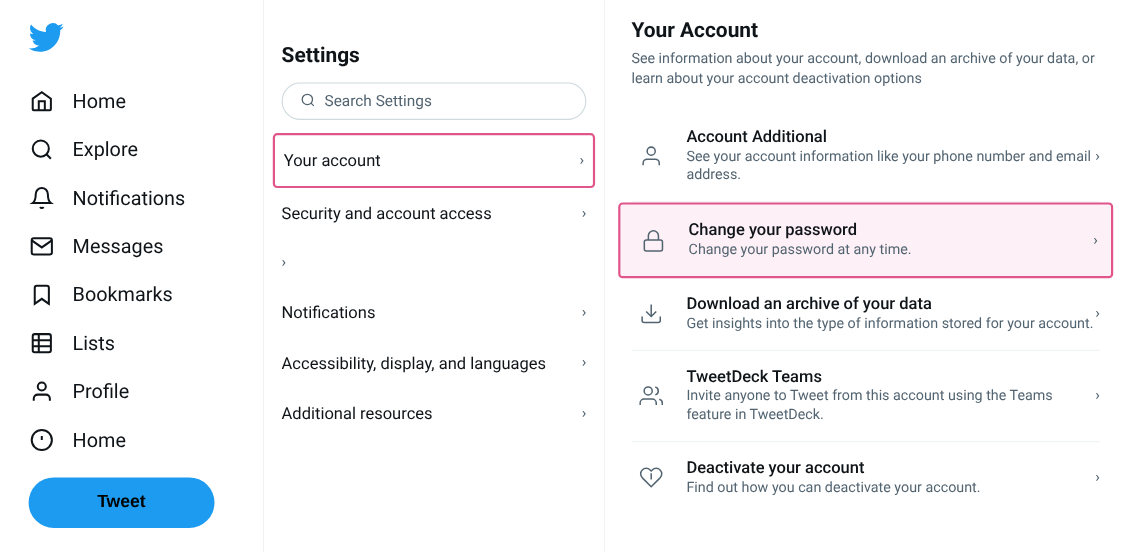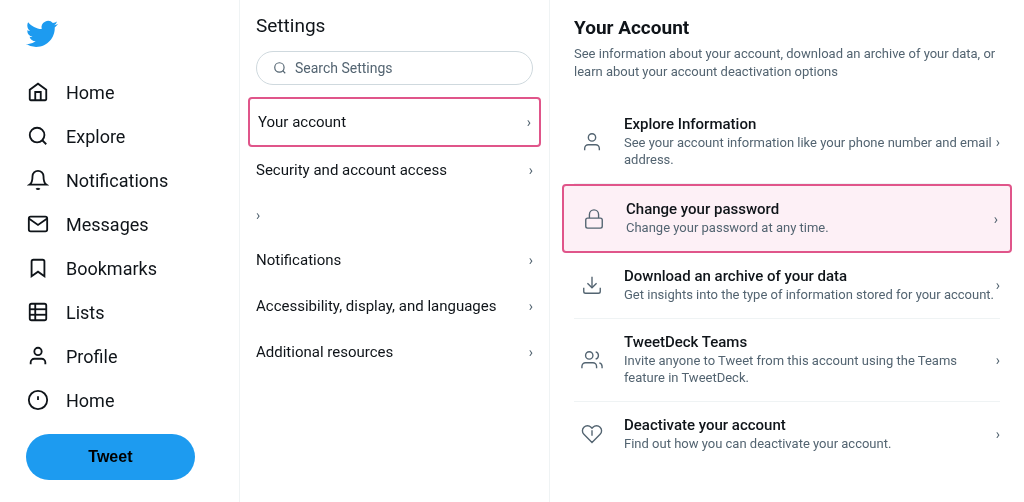--- a/index.html
+++ b/index.html
@@ -66,26 +66,26 @@
       width: 310px;
       border-right: 1px solid #eff3f4;
       display: flex;
       flex-direction: column;
       flex-shrink: 0;
       overflow-y: auto;
     }
     .middle-header {
       padding: 14px 16px 8px 16px;
       font-size: 19px;
-      font-weight: 400;
+      font-weight: 700;
+      margin-top: 24px;
     }
     .search-settings {
       margin: 6px 16px 12px 16px;
       display: flex;
-      align-items: center;
       gap: 8px;
       border: 1px solid #cfd9de;
       border-radius: 9999px;
       padding: 8px 16px;
       color: #536471;
       font-size: 14px;
       cursor: pointer;
     }
     .settings-nav-item {
       display: flex;
@@ -295,21 +295,21 @@
 
   <div class="account-option">
     <div class="account-option-left">
       <div class="account-option-icon">
         <svg width="22" height="22" viewBox="0 0 24 24" fill="none" stroke="currentColor" stroke-width="1.5">
             <path d="M20 21v-2a4 4 0 00-4-4H8a4 4 0 00-4 4v2"></path>
             <circle cx="12" cy="7" r="4"></circle>
           </svg>
       </div>
       <div class="account-option-text">
-        <div class="title">Explore Information</div>
+        <div class="title">Account Additional</div>
         <div class="desc">See your account information like your phone number and email address.</div>
       </div>
     </div>
     <span class="account-option-chevron">›</span>
   </div>
 
   <div class="account-option highlighted">
     <div class="account-option-left">
       <div class="account-option-icon">
         <svg width="22" height="22" viewBox="0 0 24 24" fill="none" stroke="currentColor" stroke-width="1.5">

